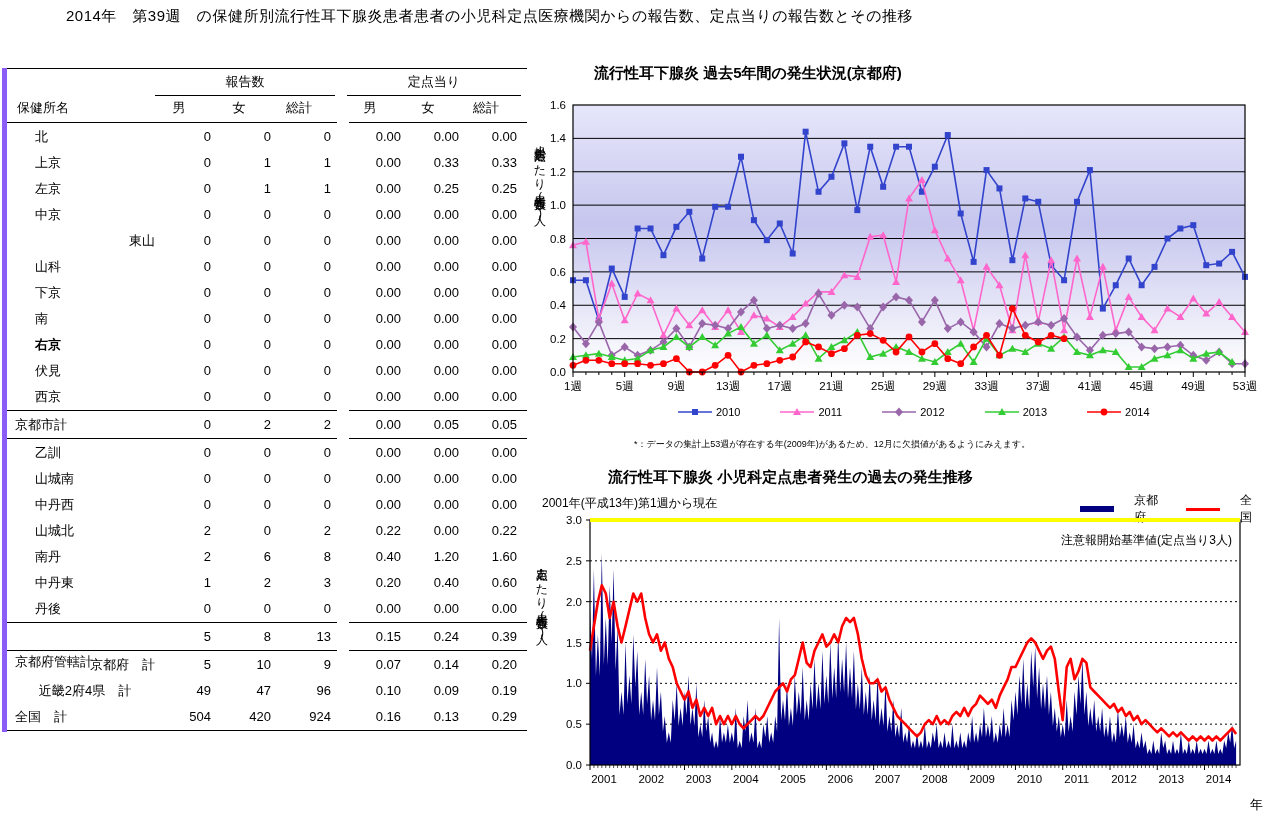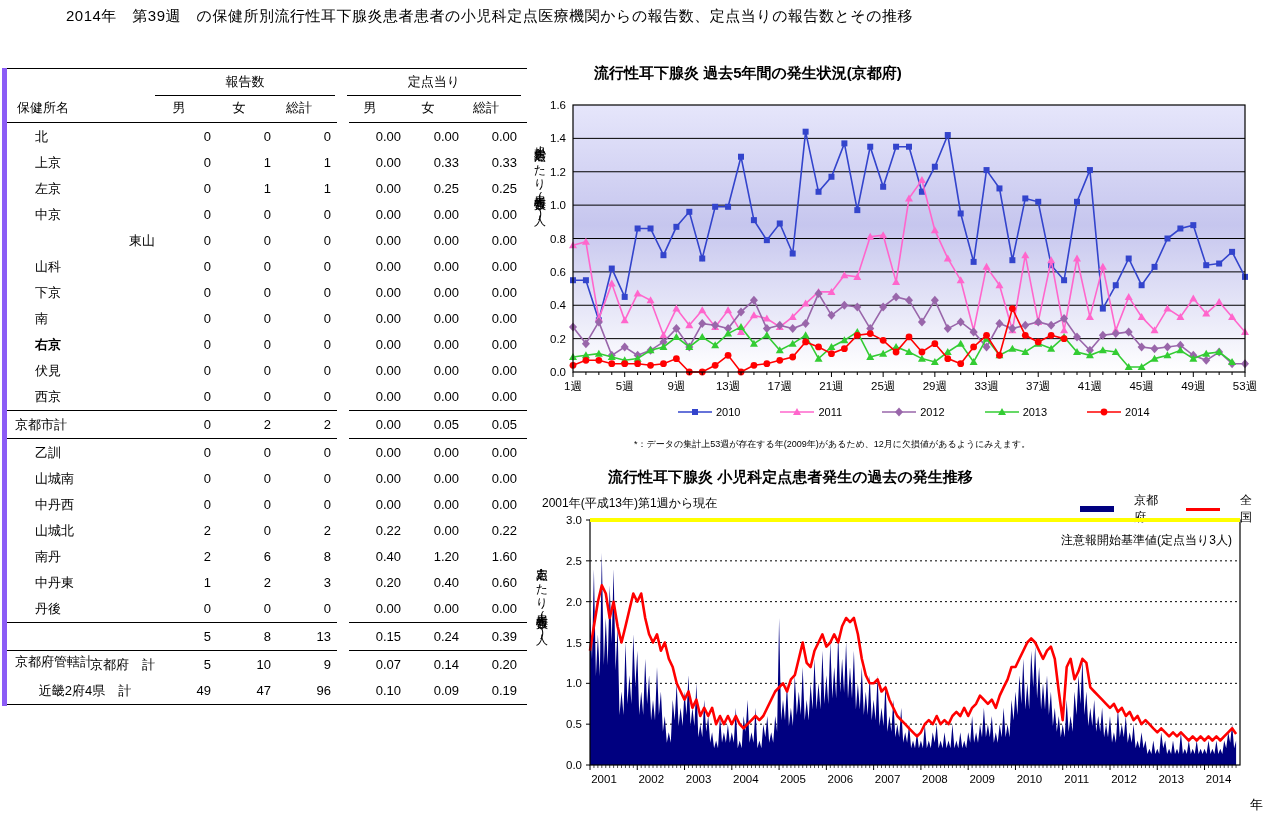--- a/index.html
+++ b/index.html
@@ -299,20 +299,30 @@
       </div>
       <div class="t-row">
         <div class="t-label" style="padding-left: 8px; text-align: center;">近畿2府4県　計</div>
         <div class="t-cell">49</div>
         <div class="t-cell">47</div>
         <div class="t-cell">96</div>
         <div class="t-gap"></div>
         <div class="t-cell g2">0.10</div>
         <div class="t-cell g2">0.09</div>
         <div class="t-cell g2">0.19</div>
+      </div>
+      <div class="t-row">
+        <div class="t-label" style="padding-left: 8px;">全国　計</div>
+        <div class="t-cell">504</div>
+        <div class="t-cell">420</div>
+        <div class="t-cell">924</div>
+        <div class="t-gap"></div>
+        <div class="t-cell g2">0.16</div>
+        <div class="t-cell g2">0.13</div>
+        <div class="t-cell g2">0.29</div>
       </div>
       <div class="hrule">
         <i class="full"></i>
       </div>
     </div>
 
   <div class="chart-top">
     <div class="ct-title">流行性耳下腺炎 過去5年間の発生状況(京都府)</div>
     <div class="ct-ylabel">小児科定点あたり患者報告数(人)</div>
     <svg class="ct-svg" id="topChart" width="744" height="306">

